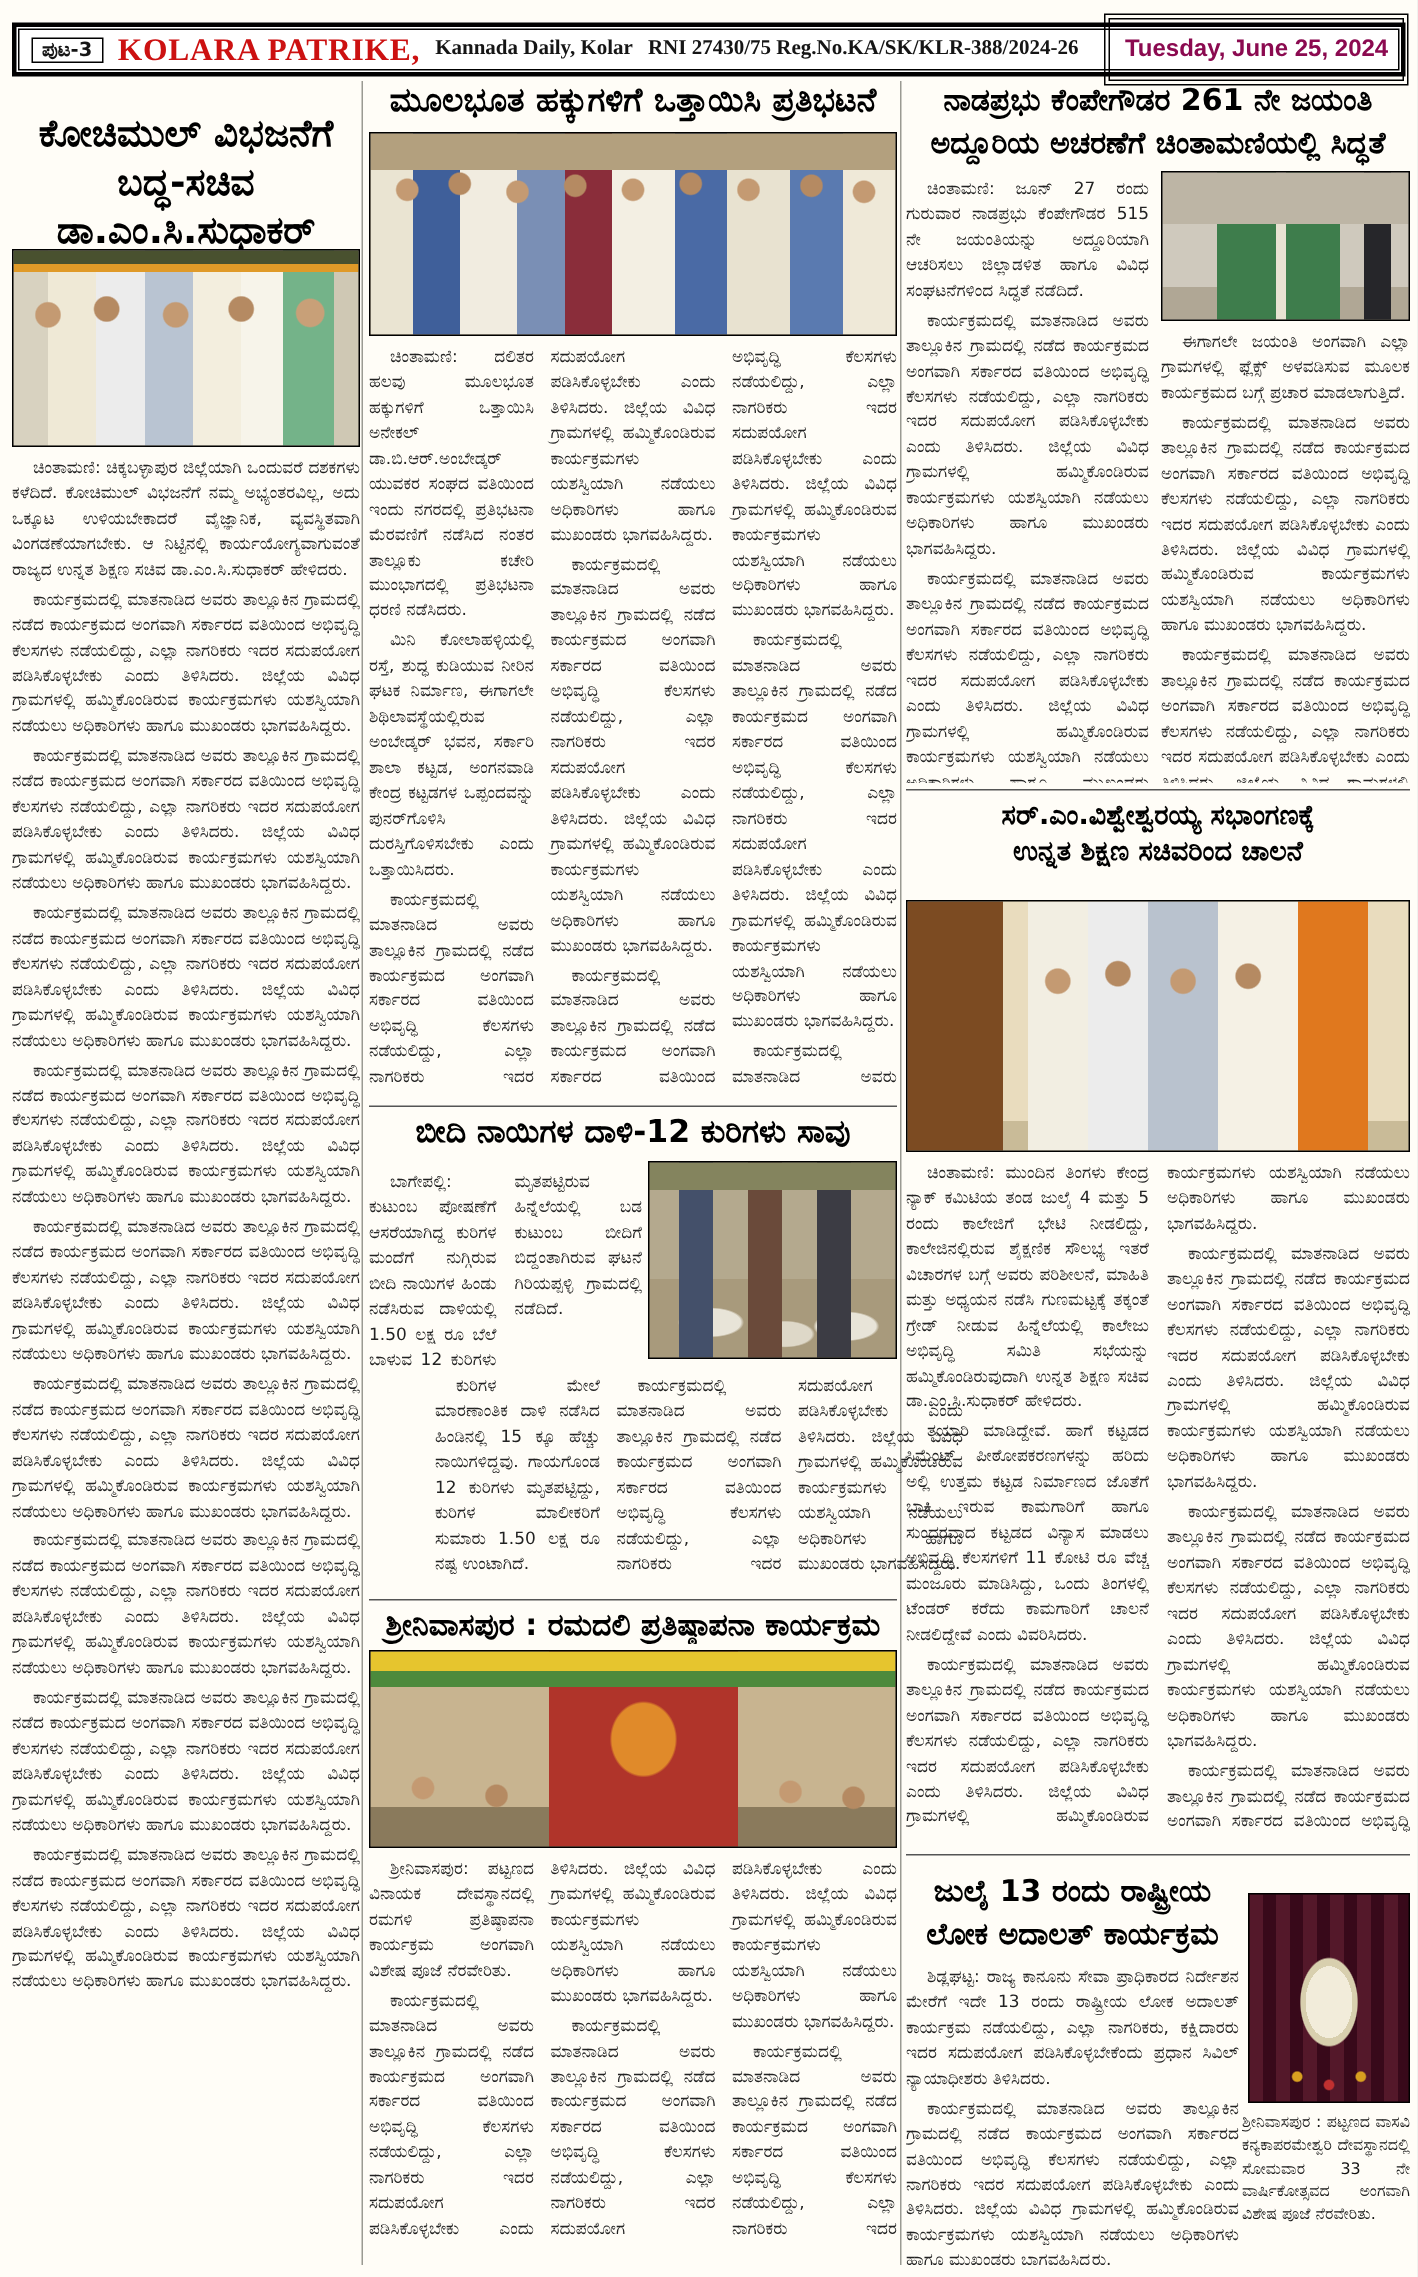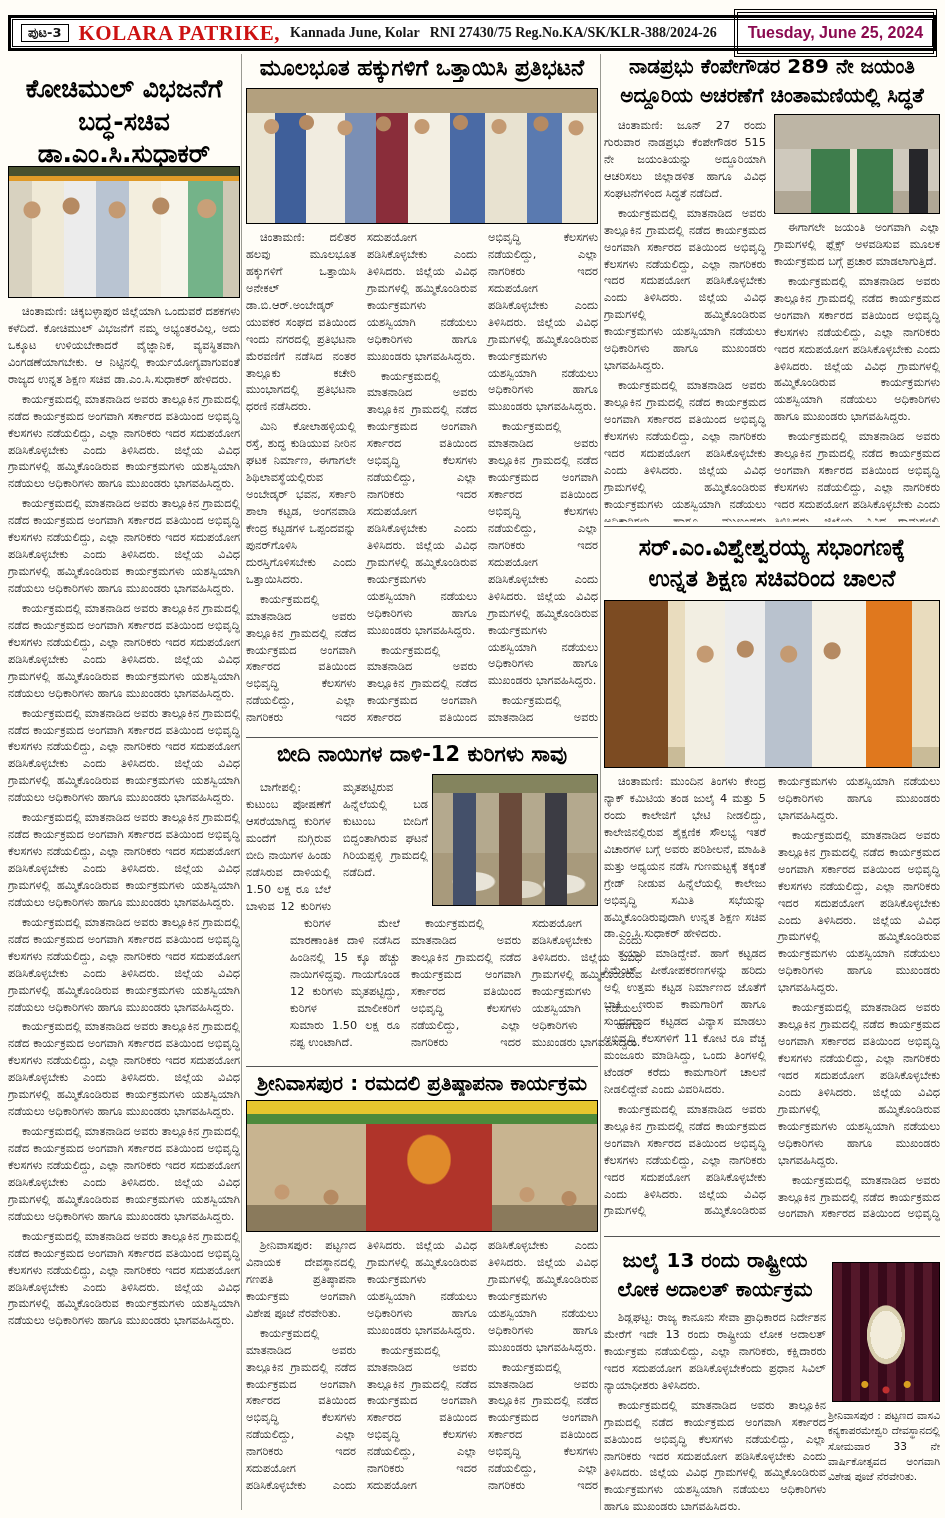--- a/index.html
+++ b/index.html
@@ -98,21 +98,21 @@
 </style>
 </head>
 <body>
 
 <div id="page">
 
   <div class="hdr">
     <div class="hdr-in">
       <span class="pagebox">ಪುಟ-3</span>
       <span class="masthead" style="color:#cc1111">KOLARA PATRIKE,</span>
-      <span class="subtitle">Kannada June, Kolar</span>
+      <span class="subtitle">Kannada Daily, Kolar</span>
       <span class="reg">RNI 27430/75 Reg.No.KA/SK/KLR-388/2024-26</span>
       <span class="spacer"></span>
       <span class="datebox" style="color:#8b0a50">Tuesday, June 25, 2024</span>
     </div>
   </div>
 
   <div class="vrule" style="left:241px; top:54px; height:1456px;"></div>
   <div class="vrule" style="left:600px; top:54px; height:1456px;"></div>
 
   <div class="abs headline" style="left:8px; top:73px; width:232px; height:106px; font-size:25px; line-height:1.3;">ಕೋಚಿಮುಲ್ ವಿಭಜನೆಗೆ ಬದ್ಧ-ಸಚಿವ ಡಾ.ಎಂ.ಸಿ.ಸುಧಾಕರ್</div>
@@ -150,44 +150,44 @@
   <div class="ph ph-dogs" style="left:432px; top:774px; width:166px; height:132px;"></div>
   <div class="abs body-txt col3" style="left:246px; top:916px; width:352px; height:148px;margin-left:44px;">
       <p>ಕುರಿಗಳ ಮೇಲೆ ಮಾರಣಾಂತಿಕ ದಾಳಿ ನಡೆಸಿದ ಹಿಂಡಿನಲ್ಲಿ 15 ಕ್ಕೂ ಹೆಚ್ಚು ನಾಯಿಗಳಿದ್ದವು. ಗಾಯಗೊಂಡ 12 ಕುರಿಗಳು ಮೃತಪಟ್ಟಿದ್ದು, ಕುರಿಗಳ ಮಾಲೀಕರಿಗೆ ಸುಮಾರು 1.50 ಲಕ್ಷ ರೂ ನಷ್ಟ ಉಂಟಾಗಿದೆ.</p>
       <p>ಕಾರ್ಯಕ್ರಮದಲ್ಲಿ ಮಾತನಾಡಿದ ಅವರು ತಾಲ್ಲೂಕಿನ ಗ್ರಾಮದಲ್ಲಿ ನಡೆದ ಕಾರ್ಯಕ್ರಮದ ಅಂಗವಾಗಿ ಸರ್ಕಾರದ ವತಿಯಿಂದ ಅಭಿವೃದ್ಧಿ ಕೆಲಸಗಳು ನಡೆಯಲಿದ್ದು, ಎಲ್ಲಾ ನಾಗರಿಕರು ಇದರ ಸದುಪಯೋಗ ಪಡಿಸಿಕೊಳ್ಳಬೇಕು ಎಂದು ತಿಳಿಸಿದರು. ಜಿಲ್ಲೆಯ ವಿವಿಧ ಗ್ರಾಮಗಳಲ್ಲಿ ಹಮ್ಮಿಕೊಂಡಿರುವ ಕಾರ್ಯಕ್ರಮಗಳು ಯಶಸ್ವಿಯಾಗಿ ನಡೆಯಲು ಅಧಿಕಾರಿಗಳು ಹಾಗೂ ಮುಖಂಡರು ಭಾಗವಹಿಸಿದ್ದರು.</p>
     </div>
 
   <div class="hrule" style="left:246px; top:1066px; width:352px;"></div>
   <div class="abs headline" style="left:246px; top:1070px; width:352px; height:26px; font-size:20px; line-height:1.3;">ಶ್ರೀನಿವಾಸಪುರ : ರಮದಲಿ ಪ್ರತಿಷ್ಠಾಪನಾ ಕಾರ್ಯಕ್ರಮ</div>
   <div class="ph ph-ganapati" style="left:246px; top:1100px; width:352px; height:132px;"></div>
   <div class="abs body-txt col3" style="left:246px; top:1238px; width:352px; height:272px;">
-      <p>ಶ್ರೀನಿವಾಸಪುರ: ಪಟ್ಟಣದ ವಿನಾಯಕ ದೇವಸ್ಥಾನದಲ್ಲಿ ಗಣಪತಿ ಪ್ರತಿಷ್ಠಾಪನಾ ಕಾರ್ಯಕ್ರಮ ಅಂಗವಾಗಿ ವಿಶೇಷ ಪೂಜೆ ನೆರವೇರಿತು.</p>
+      <p>ಶ್ರೀನಿವಾಸಪುರ: ಪಟ್ಟಣದ ವಿನಾಯಕ ದೇವಸ್ಥಾನದಲ್ಲಿ ರಮಗಳಿ ಪ್ರತಿಷ್ಠಾಪನಾ ಕಾರ್ಯಕ್ರಮ ಅಂಗವಾಗಿ ವಿಶೇಷ ಪೂಜೆ ನೆರವೇರಿತು.</p>
       <p>ಕಾರ್ಯಕ್ರಮದಲ್ಲಿ ಮಾತನಾಡಿದ ಅವರು ತಾಲ್ಲೂಕಿನ ಗ್ರಾಮದಲ್ಲಿ ನಡೆದ ಕಾರ್ಯಕ್ರಮದ ಅಂಗವಾಗಿ ಸರ್ಕಾರದ ವತಿಯಿಂದ ಅಭಿವೃದ್ಧಿ ಕೆಲಸಗಳು ನಡೆಯಲಿದ್ದು, ಎಲ್ಲಾ ನಾಗರಿಕರು ಇದರ ಸದುಪಯೋಗ ಪಡಿಸಿಕೊಳ್ಳಬೇಕು ಎಂದು ತಿಳಿಸಿದರು. ಜಿಲ್ಲೆಯ ವಿವಿಧ ಗ್ರಾಮಗಳಲ್ಲಿ ಹಮ್ಮಿಕೊಂಡಿರುವ ಕಾರ್ಯಕ್ರಮಗಳು ಯಶಸ್ವಿಯಾಗಿ ನಡೆಯಲು ಅಧಿಕಾರಿಗಳು ಹಾಗೂ ಮುಖಂಡರು ಭಾಗವಹಿಸಿದ್ದರು.</p>
       <p>ಕಾರ್ಯಕ್ರಮದಲ್ಲಿ ಮಾತನಾಡಿದ ಅವರು ತಾಲ್ಲೂಕಿನ ಗ್ರಾಮದಲ್ಲಿ ನಡೆದ ಕಾರ್ಯಕ್ರಮದ ಅಂಗವಾಗಿ ಸರ್ಕಾರದ ವತಿಯಿಂದ ಅಭಿವೃದ್ಧಿ ಕೆಲಸಗಳು ನಡೆಯಲಿದ್ದು, ಎಲ್ಲಾ ನಾಗರಿಕರು ಇದರ ಸದುಪಯೋಗ ಪಡಿಸಿಕೊಳ್ಳಬೇಕು ಎಂದು ತಿಳಿಸಿದರು. ಜಿಲ್ಲೆಯ ವಿವಿಧ ಗ್ರಾಮಗಳಲ್ಲಿ ಹಮ್ಮಿಕೊಂಡಿರುವ ಕಾರ್ಯಕ್ರಮಗಳು ಯಶಸ್ವಿಯಾಗಿ ನಡೆಯಲು ಅಧಿಕಾರಿಗಳು ಹಾಗೂ ಮುಖಂಡರು ಭಾಗವಹಿಸಿದ್ದರು.</p>
       <p>ಕಾರ್ಯಕ್ರಮದಲ್ಲಿ ಮಾತನಾಡಿದ ಅವರು ತಾಲ್ಲೂಕಿನ ಗ್ರಾಮದಲ್ಲಿ ನಡೆದ ಕಾರ್ಯಕ್ರಮದ ಅಂಗವಾಗಿ ಸರ್ಕಾರದ ವತಿಯಿಂದ ಅಭಿವೃದ್ಧಿ ಕೆಲಸಗಳು ನಡೆಯಲಿದ್ದು, ಎಲ್ಲಾ ನಾಗರಿಕರು ಇದರ ಸದುಪಯೋಗ ಪಡಿಸಿಕೊಳ್ಳಬೇಕು ಎಂದು ತಿಳಿಸಿದರು. ಜಿಲ್ಲೆಯ ವಿವಿಧ ಗ್ರಾಮಗಳಲ್ಲಿ ಹಮ್ಮಿಕೊಂಡಿರುವ ಕಾರ್ಯಕ್ರಮಗಳು ಯಶಸ್ವಿಯಾಗಿ ನಡೆಯಲು ಅಧಿಕಾರಿಗಳು ಹಾಗೂ ಮುಖಂಡರು ಭಾಗವಹಿಸಿದ್ದರು.</p>
     </div>
 
   <div class="abs headline" style="left:604px; top:52px; width:336px; height:60px; font-size:20px; line-height:1.45;">
-    <div>ನಾಡಪ್ರಭು ಕೆಂಪೇಗೌಡರ 289 ನೇ ಜಯಂತಿ</div>
+    <div>ನಾಡಪ್ರಭು ಕೆಂಪೇಗೌಡರ 261 ನೇ ಜಯಂತಿ</div>
     <div>ಅದ್ದೂರಿಯ ಅಚರಣೆಗೆ ಚಿಂತಾಮಣಿಯಲ್ಲಿ ಸಿದ್ಧತೆ</div>
   </div>
   <div class="abs body-txt" style="left:604px; top:118px; width:162px; height:404px;">
       <p>ಚಿಂತಾಮಣಿ: ಜೂನ್ 27 ರಂದು ಗುರುವಾರ ನಾಡಪ್ರಭು ಕೆಂಪೇಗೌಡರ 515 ನೇ ಜಯಂತಿಯನ್ನು ಅದ್ದೂರಿಯಾಗಿ ಆಚರಿಸಲು ಜಿಲ್ಲಾಡಳಿತ ಹಾಗೂ ವಿವಿಧ ಸಂಘಟನೆಗಳಿಂದ ಸಿದ್ಧತೆ ನಡೆದಿದೆ.</p>
       <p>ಕಾರ್ಯಕ್ರಮದಲ್ಲಿ ಮಾತನಾಡಿದ ಅವರು ತಾಲ್ಲೂಕಿನ ಗ್ರಾಮದಲ್ಲಿ ನಡೆದ ಕಾರ್ಯಕ್ರಮದ ಅಂಗವಾಗಿ ಸರ್ಕಾರದ ವತಿಯಿಂದ ಅಭಿವೃದ್ಧಿ ಕೆಲಸಗಳು ನಡೆಯಲಿದ್ದು, ಎಲ್ಲಾ ನಾಗರಿಕರು ಇದರ ಸದುಪಯೋಗ ಪಡಿಸಿಕೊಳ್ಳಬೇಕು ಎಂದು ತಿಳಿಸಿದರು. ಜಿಲ್ಲೆಯ ವಿವಿಧ ಗ್ರಾಮಗಳಲ್ಲಿ ಹಮ್ಮಿಕೊಂಡಿರುವ ಕಾರ್ಯಕ್ರಮಗಳು ಯಶಸ್ವಿಯಾಗಿ ನಡೆಯಲು ಅಧಿಕಾರಿಗಳು ಹಾಗೂ ಮುಖಂಡರು ಭಾಗವಹಿಸಿದ್ದರು.</p>
       <p>ಕಾರ್ಯಕ್ರಮದಲ್ಲಿ ಮಾತನಾಡಿದ ಅವರು ತಾಲ್ಲೂಕಿನ ಗ್ರಾಮದಲ್ಲಿ ನಡೆದ ಕಾರ್ಯಕ್ರಮದ ಅಂಗವಾಗಿ ಸರ್ಕಾರದ ವತಿಯಿಂದ ಅಭಿವೃದ್ಧಿ ಕೆಲಸಗಳು ನಡೆಯಲಿದ್ದು, ಎಲ್ಲಾ ನಾಗರಿಕರು ಇದರ ಸದುಪಯೋಗ ಪಡಿಸಿಕೊಳ್ಳಬೇಕು ಎಂದು ತಿಳಿಸಿದರು. ಜಿಲ್ಲೆಯ ವಿವಿಧ ಗ್ರಾಮಗಳಲ್ಲಿ ಹಮ್ಮಿಕೊಂಡಿರುವ ಕಾರ್ಯಕ್ರಮಗಳು ಯಶಸ್ವಿಯಾಗಿ ನಡೆಯಲು ಅಧಿಕಾರಿಗಳು ಹಾಗೂ ಮುಖಂಡರು ಭಾಗವಹಿಸಿದ್ದರು.</p>
     </div>
   <div class="ph ph-kempegowda" style="left:774px; top:114px; width:166px; height:100px;"></div>
   <div class="abs body-txt" style="left:774px; top:220px; width:166px; height:302px;">
       <p>ಈಗಾಗಲೇ ಜಯಂತಿ ಅಂಗವಾಗಿ ಎಲ್ಲಾ ಗ್ರಾಮಗಳಲ್ಲಿ ಫ್ಲೆಕ್ಸ್ ಅಳವಡಿಸುವ ಮೂಲಕ ಕಾರ್ಯಕ್ರಮದ ಬಗ್ಗೆ ಪ್ರಚಾರ ಮಾಡಲಾಗುತ್ತಿದೆ.</p>
       <p>ಕಾರ್ಯಕ್ರಮದಲ್ಲಿ ಮಾತನಾಡಿದ ಅವರು ತಾಲ್ಲೂಕಿನ ಗ್ರಾಮದಲ್ಲಿ ನಡೆದ ಕಾರ್ಯಕ್ರಮದ ಅಂಗವಾಗಿ ಸರ್ಕಾರದ ವತಿಯಿಂದ ಅಭಿವೃದ್ಧಿ ಕೆಲಸಗಳು ನಡೆಯಲಿದ್ದು, ಎಲ್ಲಾ ನಾಗರಿಕರು ಇದರ ಸದುಪಯೋಗ ಪಡಿಸಿಕೊಳ್ಳಬೇಕು ಎಂದು ತಿಳಿಸಿದರು. ಜಿಲ್ಲೆಯ ವಿವಿಧ ಗ್ರಾಮಗಳಲ್ಲಿ ಹಮ್ಮಿಕೊಂಡಿರುವ ಕಾರ್ಯಕ್ರಮಗಳು ಯಶಸ್ವಿಯಾಗಿ ನಡೆಯಲು ಅಧಿಕಾರಿಗಳು ಹಾಗೂ ಮುಖಂಡರು ಭಾಗವಹಿಸಿದ್ದರು.</p>
       <p>ಕಾರ್ಯಕ್ರಮದಲ್ಲಿ ಮಾತನಾಡಿದ ಅವರು ತಾಲ್ಲೂಕಿನ ಗ್ರಾಮದಲ್ಲಿ ನಡೆದ ಕಾರ್ಯಕ್ರಮದ ಅಂಗವಾಗಿ ಸರ್ಕಾರದ ವತಿಯಿಂದ ಅಭಿವೃದ್ಧಿ ಕೆಲಸಗಳು ನಡೆಯಲಿದ್ದು, ಎಲ್ಲಾ ನಾಗರಿಕರು ಇದರ ಸದುಪಯೋಗ ಪಡಿಸಿಕೊಳ್ಳಬೇಕು ಎಂದು ತಿಳಿಸಿದರು. ಜಿಲ್ಲೆಯ ವಿವಿಧ ಗ್ರಾಮಗಳಲ್ಲಿ ಹಮ್ಮಿಕೊಂಡಿರುವ ಕಾರ್ಯಕ್ರಮಗಳು ಯಶಸ್ವಿಯಾಗಿ ನಡೆಯಲು ಅಧಿಕಾರಿಗಳು ಹಾಗೂ ಮುಖಂಡರು ಭಾಗವಹಿಸಿದ್ದರು.</p>
     </div>
 
   <div class="hrule" style="left:604px; top:526px; width:336px;"></div>
-  <div class="abs headline" style="left:604px; top:532px; width:336px; height:64px; font-size:23px; line-height:1.35;">
+  <div class="abs headline" style="left:604px; top:532px; width:336px; height:64px; font-size:18px; line-height:1.35;">
     <div>ಸರ್.ಎಂ.ವಿಶ್ವೇಶ್ವರಯ್ಯ ಸಭಾಂಗಣಕ್ಕೆ</div>
     <div>ಉನ್ನತ ಶಿಕ್ಷಣ ಸಚಿವರಿಂದ ಚಾಲನೆ</div>
   </div>
   <div class="ph ph-sirmv" style="left:604px; top:600px; width:336px; height:168px;"></div>
   <div class="abs body-txt col2" style="left:604px; top:774px; width:336px; height:458px;">
       <p>ಚಿಂತಾಮಣಿ: ಮುಂದಿನ ತಿಂಗಳು ಕೇಂದ್ರ ನ್ಯಾಕ್ ಕಮಿಟಿಯ ತಂಡ ಜುಲೈ 4 ಮತ್ತು 5 ರಂದು ಕಾಲೇಜಿಗೆ ಭೇಟಿ ನೀಡಲಿದ್ದು, ಕಾಲೇಜಿನಲ್ಲಿರುವ ಶೈಕ್ಷಣಿಕ ಸೌಲಭ್ಯ ಇತರೆ ವಿಚಾರಗಳ ಬಗ್ಗೆ ಅವರು ಪರಿಶೀಲನೆ, ಮಾಹಿತಿ ಮತ್ತು ಅಧ್ಯಯನ ನಡೆಸಿ ಗುಣಮಟ್ಟಕ್ಕೆ ತಕ್ಕಂತೆ ಗ್ರೇಡ್ ನೀಡುವ ಹಿನ್ನೆಲೆಯಲ್ಲಿ ಕಾಲೇಜು ಅಭಿವೃದ್ಧಿ ಸಮಿತಿ ಸಭೆಯನ್ನು ಹಮ್ಮಿಕೊಂಡಿರುವುದಾಗಿ ಉನ್ನತ ಶಿಕ್ಷಣ ಸಚಿವ ಡಾ.ಎಂ.ಸಿ.ಸುಧಾಕರ್ ಹೇಳಿದರು.</p>
       <p>ತಯಾರಿ ಮಾಡಿದ್ದೇವೆ. ಹಾಗೆ ಕಟ್ಟಡದ ಸಿಮೆಂಟ್ ಪೀಠೋಪಕರಣಗಳನ್ನು ಹರಿದು ಅಲ್ಲಿ ಉತ್ತಮ ಕಟ್ಟಡ ನಿರ್ಮಾಣದ ಜೊತೆಗೆ ಬಾಕಿ ಇರುವ ಕಾಮಗಾರಿಗೆ ಹಾಗೂ ಸುಂದರವಾದ ಕಟ್ಟಡದ ವಿನ್ಯಾಸ ಮಾಡಲು ಅಭಿವೃದ್ಧಿ ಕೆಲಸಗಳಿಗೆ 11 ಕೋಟಿ ರೂ ವೆಚ್ಚ ಮಂಜೂರು ಮಾಡಿಸಿದ್ದು, ಒಂದು ತಿಂಗಳಲ್ಲಿ ಟೆಂಡರ್ ಕರೆದು ಕಾಮಗಾರಿಗೆ ಚಾಲನೆ ನೀಡಲಿದ್ದೇವೆ ಎಂದು ವಿವರಿಸಿದರು.</p>
       <p>ಕಾರ್ಯಕ್ರಮದಲ್ಲಿ ಮಾತನಾಡಿದ ಅವರು ತಾಲ್ಲೂಕಿನ ಗ್ರಾಮದಲ್ಲಿ ನಡೆದ ಕಾರ್ಯಕ್ರಮದ ಅಂಗವಾಗಿ ಸರ್ಕಾರದ ವತಿಯಿಂದ ಅಭಿವೃದ್ಧಿ ಕೆಲಸಗಳು ನಡೆಯಲಿದ್ದು, ಎಲ್ಲಾ ನಾಗರಿಕರು ಇದರ ಸದುಪಯೋಗ ಪಡಿಸಿಕೊಳ್ಳಬೇಕು ಎಂದು ತಿಳಿಸಿದರು. ಜಿಲ್ಲೆಯ ವಿವಿಧ ಗ್ರಾಮಗಳಲ್ಲಿ ಹಮ್ಮಿಕೊಂಡಿರುವ ಕಾರ್ಯಕ್ರಮಗಳು ಯಶಸ್ವಿಯಾಗಿ ನಡೆಯಲು ಅಧಿಕಾರಿಗಳು ಹಾಗೂ ಮುಖಂಡರು ಭಾಗವಹಿಸಿದ್ದರು.</p>
       <p>ಕಾರ್ಯಕ್ರಮದಲ್ಲಿ ಮಾತನಾಡಿದ ಅವರು ತಾಲ್ಲೂಕಿನ ಗ್ರಾಮದಲ್ಲಿ ನಡೆದ ಕಾರ್ಯಕ್ರಮದ ಅಂಗವಾಗಿ ಸರ್ಕಾರದ ವತಿಯಿಂದ ಅಭಿವೃದ್ಧಿ ಕೆಲಸಗಳು ನಡೆಯಲಿದ್ದು, ಎಲ್ಲಾ ನಾಗರಿಕರು ಇದರ ಸದುಪಯೋಗ ಪಡಿಸಿಕೊಳ್ಳಬೇಕು ಎಂದು ತಿಳಿಸಿದರು. ಜಿಲ್ಲೆಯ ವಿವಿಧ ಗ್ರಾಮಗಳಲ್ಲಿ ಹಮ್ಮಿಕೊಂಡಿರುವ ಕಾರ್ಯಕ್ರಮಗಳು ಯಶಸ್ವಿಯಾಗಿ ನಡೆಯಲು ಅಧಿಕಾರಿಗಳು ಹಾಗೂ ಮುಖಂಡರು ಭಾಗವಹಿಸಿದ್ದರು.</p>
       <p>ಕಾರ್ಯಕ್ರಮದಲ್ಲಿ ಮಾತನಾಡಿದ ಅವರು ತಾಲ್ಲೂಕಿನ ಗ್ರಾಮದಲ್ಲಿ ನಡೆದ ಕಾರ್ಯಕ್ರಮದ ಅಂಗವಾಗಿ ಸರ್ಕಾರದ ವತಿಯಿಂದ ಅಭಿವೃದ್ಧಿ ಕೆಲಸಗಳು ನಡೆಯಲಿದ್ದು, ಎಲ್ಲಾ ನಾಗರಿಕರು ಇದರ ಸದುಪಯೋಗ ಪಡಿಸಿಕೊಳ್ಳಬೇಕು ಎಂದು ತಿಳಿಸಿದರು. ಜಿಲ್ಲೆಯ ವಿವಿಧ ಗ್ರಾಮಗಳಲ್ಲಿ ಹಮ್ಮಿಕೊಂಡಿರುವ ಕಾರ್ಯಕ್ರಮಗಳು ಯಶಸ್ವಿಯಾಗಿ ನಡೆಯಲು ಅಧಿಕಾರಿಗಳು ಹಾಗೂ ಮುಖಂಡರು ಭಾಗವಹಿಸಿದ್ದರು.</p>

